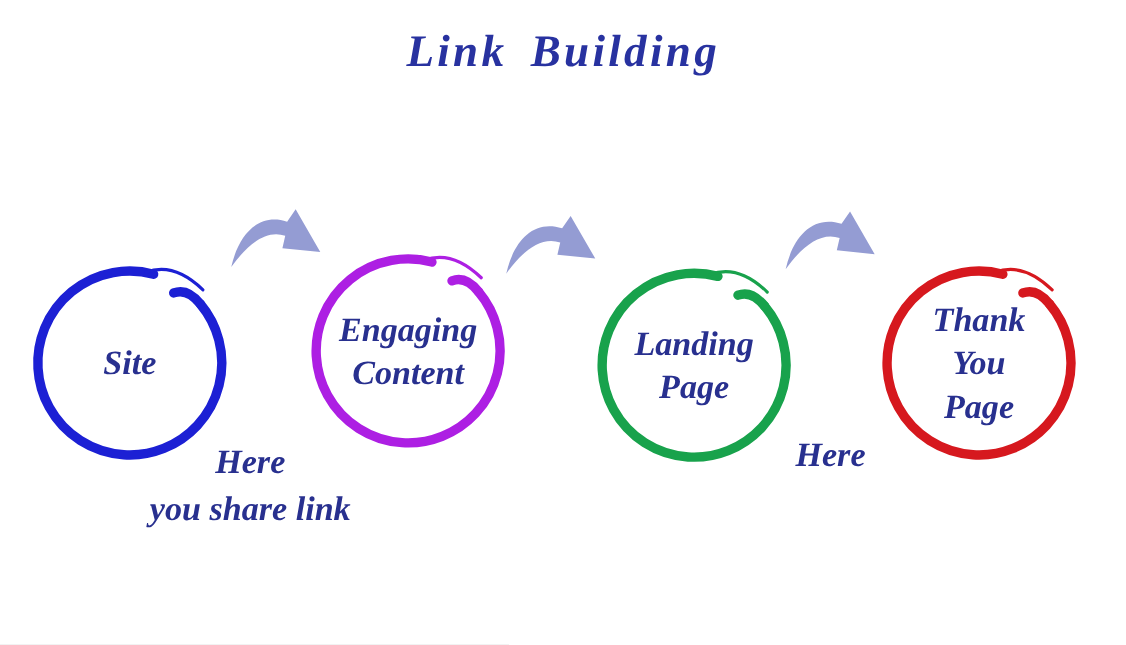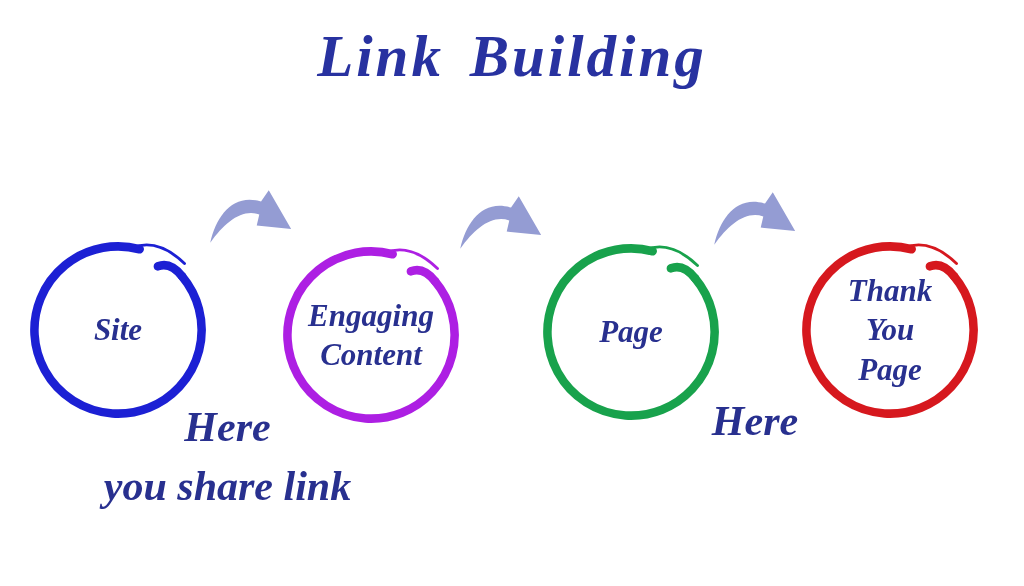--- a/index.html
+++ b/index.html
@@ -8,21 +8,21 @@
     width:1024px; height:586px;
     background:#ffffff;
     overflow:hidden;
     font-family:"Liberation Serif", serif;
     margin:0 auto;
   }
   .page-title {
     position:absolute;
     top:24px; left:0; right:0;
     text-align:center;
-    font-size:59px;
+    font-size:41px;
     font-weight:bold;
     font-style:italic;
     letter-spacing:3px;
     word-spacing:8px;
     line-height:1.1;
   }
   .node { position:absolute; width:190px; height:190px; }
   .node svg { position:absolute; inset:0; width:100%; height:100%; }
   .node-label {
     position:absolute; inset:0;
@@ -31,27 +31,27 @@
     text-align:center;
     font-size:31px; font-weight:bold; font-style:italic;
     line-height:1.27;
   }
   .node-label span { display:block; }
   .connector { position:absolute; width:106px; height:62px; }
   .connector svg { width:100%; height:100%; display:block; }
   .caption {
     position:absolute;
     text-align:center;
-    font-size:42px; font-weight:bold; font-style:italic;
+    font-size:31px; font-weight:bold; font-style:italic;
     line-height:1.4;
   }
   .caption span { display:block; }
   
   .node-1 { left:23px;  top:235px; }
-  .node-2 { left:276px; top:240px;text-decoration:underline; }
+  .node-2 { left:276px; top:224px;text-decoration:underline; }
   .node-3 { left:536px; top:237px; }
   .node-4 { left:795px; top:235px; }
   
   .connector-1 { left:202px; top:186px; }
   .connector-2 { left:452px; top:192px; }
   .connector-3 { left:706px; top:188px; }
   
   .caption-1 { left:95px;  top:398px; width:265px; }
   .caption-2 { left:655px; top:392px; width:200px; }
 </style>
@@ -103,20 +103,21 @@
 
   <div class="node node-3">
     <svg viewBox="0 0 200 200">
       <g fill="none" stroke-linecap="round" stroke="#18a24c">
         <path stroke-width="9" d="M 122.8 15 A 88 88 0 1 0 167.4 43.4"></path>
         <path stroke-width="9" d="M 167.4 43.4 Q 155 28 142 33"></path>
         <path stroke-width="3" d="M 115.3 13.3 Q 142 3 170 30"></path>
       </g>
     </svg>
     <div class="node-label" style="color: rgb(40, 48, 143);">
+      <span>Landing</span>
       <span>Page</span>
     </div>
   </div>
 
   <div class="connector connector-3">
     <svg viewBox="0 0 110 72">
       <path d="M 3 66 C 10 34, 30 8, 62 18 L 71 5 L 97 50 L 57 46 L 60 33 C 40 26, 20 42, 3 66 Z" fill="#949cd3"></path>
     </svg>
   </div>
 

